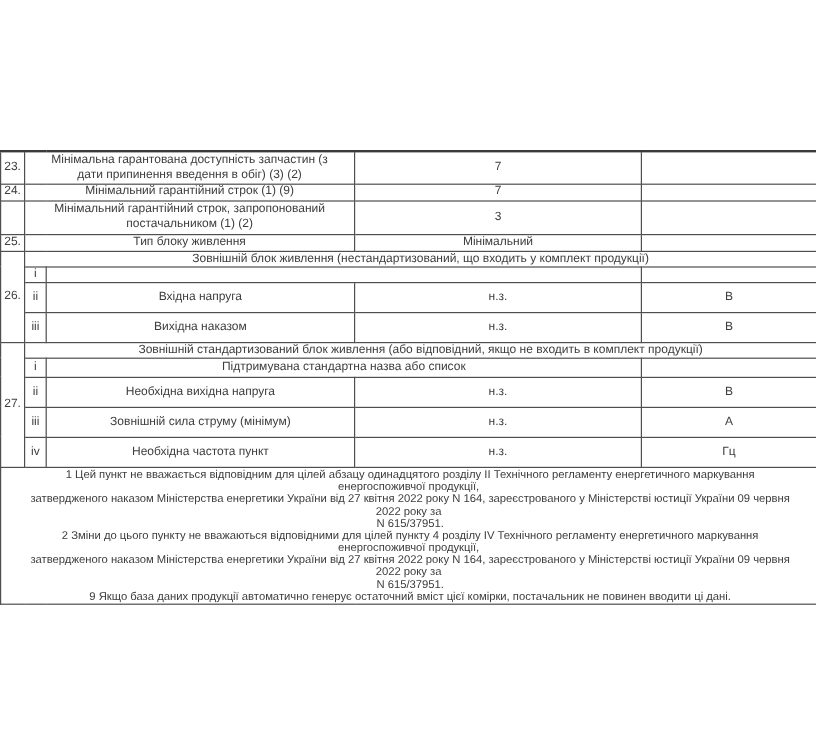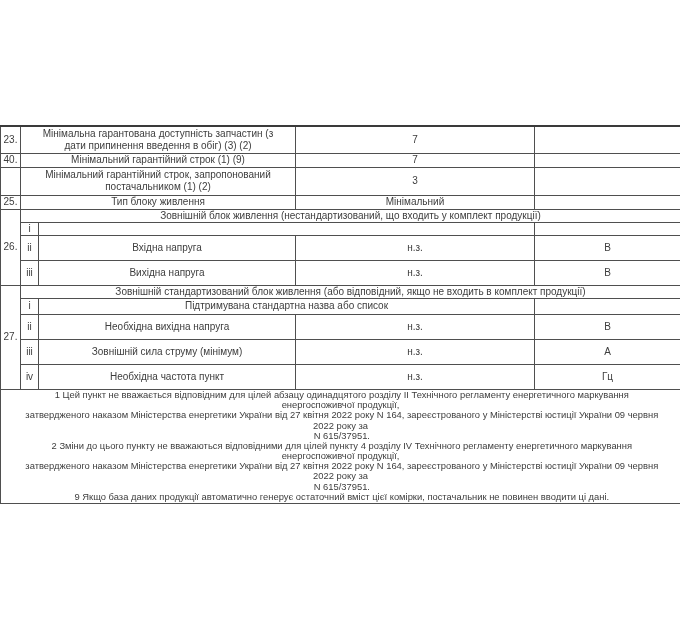--- a/index.html
+++ b/index.html
@@ -49,21 +49,21 @@
     <tbody>
         <tr style="height:27px">
       <td class="num">23.</td>
       <td class="name" colspan="2">Мінімальна гарантована доступність запчастин (з
 дати припинення введення в обіг) (3) (2)</td>
       <td>7</td>
       <td class="unit"></td>
     </tr>
 
     <tr style="height:14px">
-      <td class="num">40.</td>
+      <td class="num">24.</td>
       <td class="name" colspan="2">Мінімальний гарантійний строк (1) (9)</td>
       <td>7</td>
       <td class="unit"></td>
     </tr>
 
     <tr style="height:28px">
       <td class="num"></td>
       <td class="name" colspan="2">Мінімальний гарантійний строк, запропонований
 постачальником (1) (2)</td>
       <td>3</td>
@@ -90,21 +90,21 @@
 
     <tr style="height:25px">
       <td class="subidx">ii</td>
       <td class="name">Вхідна напруга</td>
       <td>н.з.</td>
       <td class="unit">В</td>
     </tr>
 
     <tr style="height:25px">
       <td class="subidx">iii</td>
-      <td class="name">Вихідна напруга</td>
+      <td class="name">Вихідна наказом</td>
       <td>н.з.</td>
       <td class="unit">В</td>
     </tr>
 
     <tr style="height:12px">
       <td class="num" rowspan="5">27.</td>
       <td class="sect" colspan="4">Зовнішній стандартизований блок живлення (або відповідний, якщо не входить в комплект продукції)</td>
     </tr>
 
     <tr style="height:16px">

